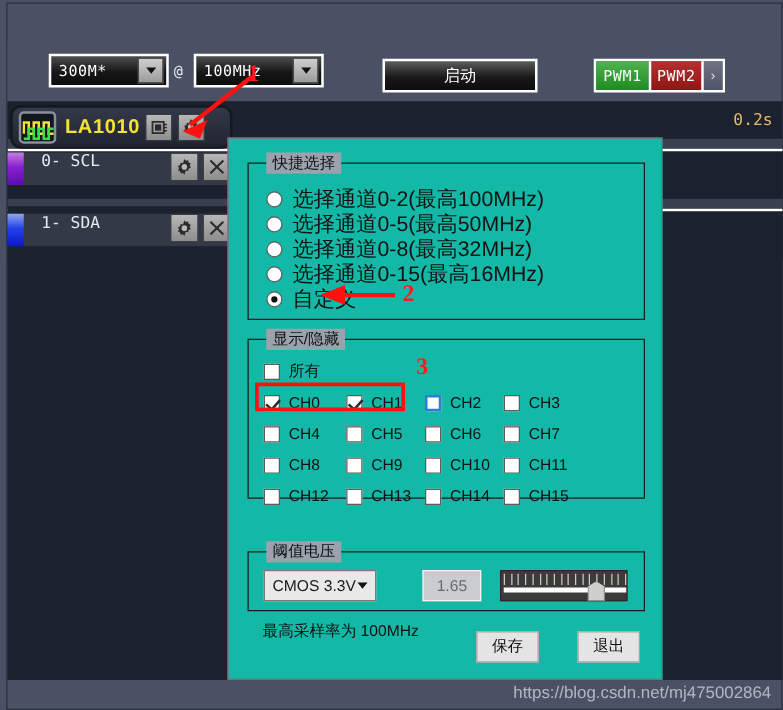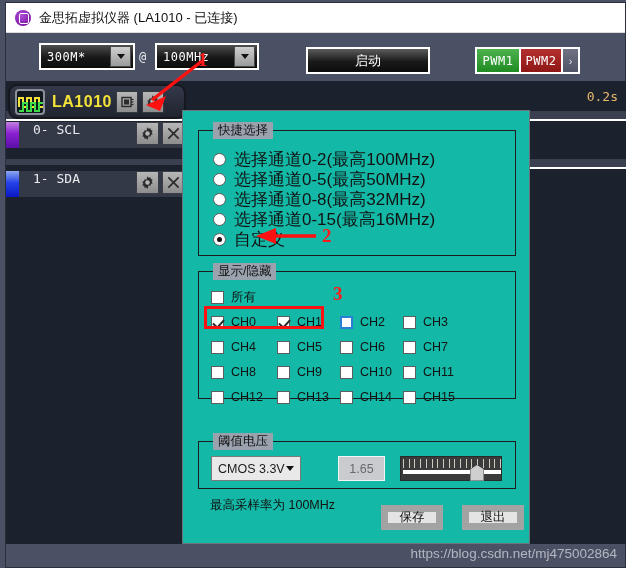--- a/index.html
+++ b/index.html
@@ -234,22 +234,22 @@
     position: absolute; left: 2px; top: 13px; width: 98px; height: 4px;
     background: #ffffff;
   }
   .thumb {
     position: absolute; left: 69px; top: 8px; width: 14px; height: 16px;
     background: #cfcfcf; border: 1px solid #8d8d8d;
     clip-path: polygon(50% 0%, 100% 28%, 100% 100%, 0% 100%, 0% 28%);
   }
 
   .dlg-btn {
-    position: absolute; top: 502px; width: 62px; height: 25px;
-    background: #e4e4e4; border: 7px solid #a3a3a3;
+    position: absolute; top: 502px; width: 50px; height: 25px;
+    background: #e4e4e4; border: 1px solid #a3a3a3;
     display: flex; align-items: center; justify-content: center;
     font-size: 12.5px; color: #111111;
   }
   #btn-save { left: 375px; }
   #btn-exit { left: 456px; }
 
   
   .anno-num {
     position: absolute; color: #ff1b1b; font-size: 19px; font-weight: bold;
     font-family: "Liberation Serif", serif;
@@ -262,24 +262,20 @@
     position: absolute; right: 8px; bottom: 6px;
     color: #b9bcc6; font-size: 13.5px; opacity: 0.95;
   }
 </style>
 </head>
 <body>
 
 <div id="app">
   <div class="win-outer">
 
-    <div class="titlebar">
-      <span class="app-icon"></span>
-      <span class="title-text">金思拓虚拟仪器 (LA1010 - 已连接)</span>
-    </div>
 
     <div class="toolbar">
       <div class="combo" id="combo-rate">
         <span class="val">300M*</span>
         <span class="arrowbox">
             <i class="caret-down"></i>
           </span>
       </div>
       <span class="at-sym">@</span>
       <div class="combo" id="combo-freq">

